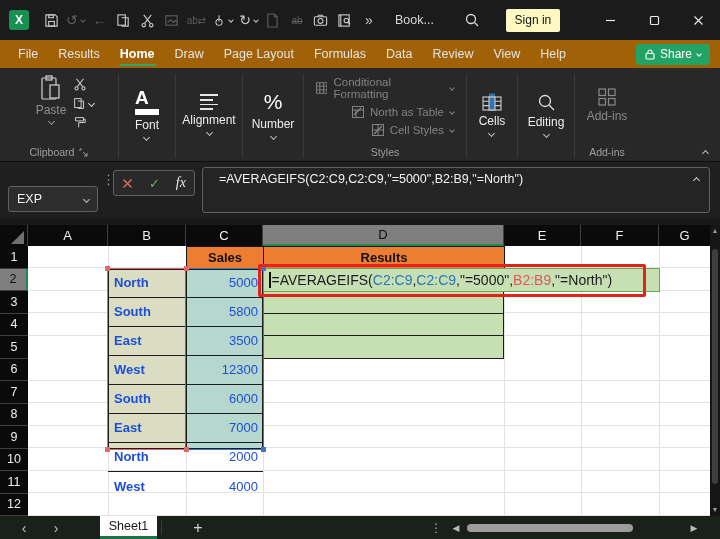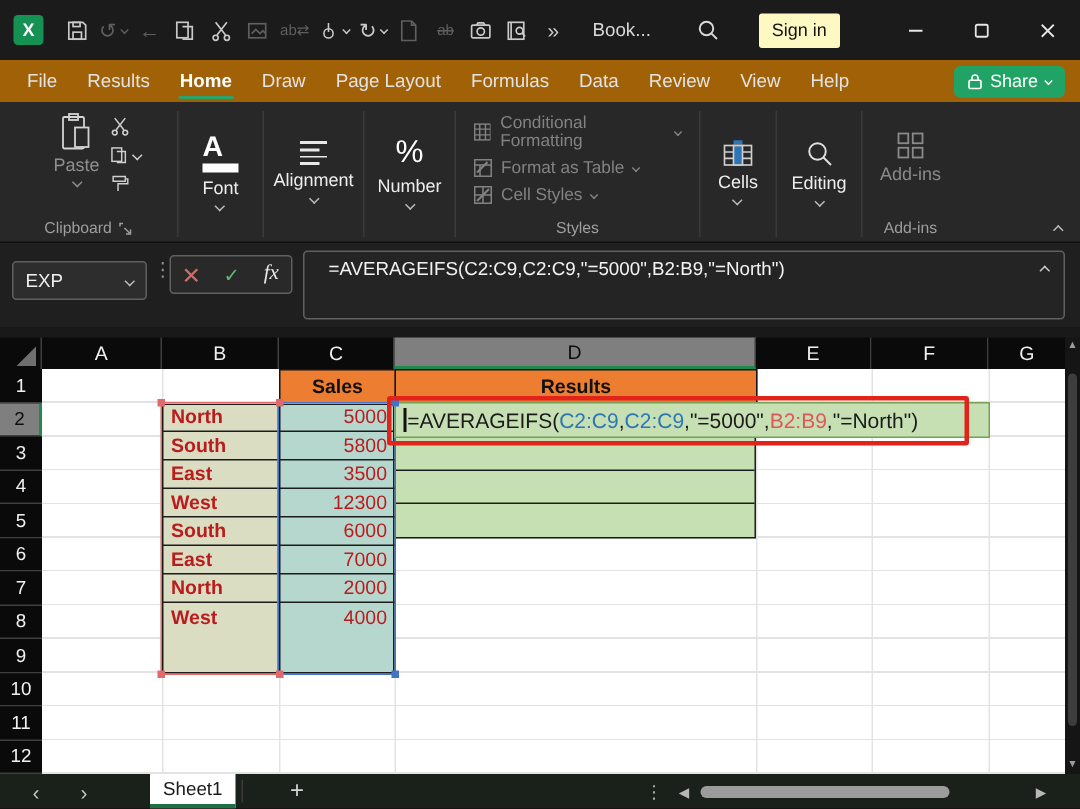--- a/index.html
+++ b/index.html
@@ -43,29 +43,29 @@
   .bigbtn .chev { color:#bdbdbd; }
   .clipwrap { flex:1; display:flex; align-items:flex-start; padding-top:7px; }
   .paste-btn { display:flex; flex-direction:column; align-items:center; gap:2px; color:#8f8f8f; font-size:12px; padding:0 7px 0 12px; }
   .clipcol { display:flex; flex-direction:column; gap:6px; padding-top:2px; }
   .clipcol .mini { display:flex; align-items:center; gap:3px; color:#cfcfcf; }
   .font-A { color:#fff; font-size:19px; font-weight:bold; line-height:17px; text-align:center; }
   .font-bar { width:24px; height:6px; background:#fff; margin-top:2px; }
   .align-lines { display:flex; flex-direction:column; gap:3px; }
   .align-lines i { display:block; height:1.8px; background:#e8e8e8; }
   .pct { color:#fff; font-size:21px; font-weight:normal; }
-  .styles-col { flex:1; display:flex; flex-direction:column; justify-content:center; gap:6px; padding:0 12px; }
+  .styles-col { flex:1; display:flex; flex-direction:column; justify-content:center; gap:6px; padding:0 12px;align-items:flex-end; }
   .style-item { display:flex; align-items:center; gap:6px; color:#828282; font-size:11.5px; }
   .style-item .chev { width:4px; height:4px; }
   .addins-btn { color:#8a8a8a; }
   .collapse-ribbon { position:absolute; right:12px; bottom:5px; color:#bdbdbd; }
 
   
   .formulabar { position:absolute; top:162px; left:0; width:720px; height:56px; background:#1f1f1f; }
-  .namebox { position:absolute; left:8px; top:12px; width:90px; height:26px; background:#2d2d2d; border:1px solid #606060; border-radius:3px; color:#f0f0f0; font-size:12.5px; display:flex; align-items:center; padding:0 8px; }
+  .namebox { position:absolute; left:8px; top:24px; width:90px; height:26px; background:#2d2d2d; border:1px solid #606060; border-radius:3px; color:#f0f0f0; font-size:12.5px; display:flex; align-items:center; padding:0 8px; }
   .namebox .chev { margin-left:auto; color:#bdbdbd; }
   .fdots { position:absolute; left:102px; top:10px; color:#8f8f8f; font-size:13px; }
   .fbtns { position:absolute; left:113px; top:8px; width:82px; height:26px; border:1px solid #606060; border-radius:3px; background:#292929; display:flex; align-items:center; justify-content:space-around; }
   .fx { font-family:"Liberation Serif", serif; font-style:italic; color:#e8e8e8; font-size:14px; }
   .finput { position:absolute; left:202px; top:5px; width:508px; height:46px; background:#242424; border:1px solid #606060; border-radius:3px; color:#f2f2f2; font-size:12.5px; padding:4px 0 0 16px; }
   .finput .chev-up { position:absolute; right:10px; top:10px; color:#cfcfcf; }
 
   
   .sheet { position:absolute; top:218px; left:0; width:720px; height:298px; background:#191919; }
   .gridwhite { position:absolute; left:28px; top:28px; width:682px; height:270px;
@@ -77,21 +77,21 @@
   .ch { height:21px; background:#0a0a0a; color:#f0f0f0; font-size:13px; display:flex; align-items:center; justify-content:center; border-right:1px solid #3f3f3f; }
   .ch.sel { background:#7f7f7f; color:#0d0d0d; border-bottom:2px solid #1e8a4f; }
   .rowheaders { position:absolute; left:0; top:28px; width:28px; }
   .rh { width:28px; height:22.5px; background:#0a0a0a; color:#f0f0f0; font-size:12.5px; display:flex; align-items:center; justify-content:center; border-bottom:1px solid #3f3f3f; }
   .rh.sel { background:#7f7f7f; color:#0d0d0d; border-right:2px solid #1e8a4f; }
 
   .hdrcell { position:absolute; height:23px; background:#ed7d31; border:1px solid #161616; color:#111; font-weight:bold; font-size:13px; display:flex; align-items:center; justify-content:center; }
 
   .brange { position:absolute; left:107px; top:49.5px; width:80px; height:182px; border:1.5px solid #e0696b; box-shadow:inset 0 0 0 1px #1c1c1c; background:#daddc2; z-index:3; }
   .crange { position:absolute; left:185px; top:49.5px; width:79px; height:182px; border:1.5px solid #4472c4; box-shadow:inset 0 0 0 1px #1c1c1c; background:#b6d7ce; z-index:3; }
-  .rcell { height:19px; border-bottom:1px solid #1c1c1c; font-size:13px; color:#b91c1c; display:flex; align-items:center; }
+  .rcell { height:29px; border-bottom:1px solid #1c1c1c; font-size:13px; color:#1d4ed8; display:flex; align-items:center; }
   .rcell:last-child { border-bottom:none; }
   .rcell.region { font-weight:bold; padding-left:6px; }
   .rcell.num { justify-content:flex-end; padding-right:5px; }
   .handle { position:absolute; width:5px; height:5px; z-index:5; }
   .handle.red { background:#e0696b; }
   .handle.blue { background:#4472c4; }
 
   .dresults { position:absolute; left:263px; top:72.5px; width:241px; height:68px; background:#c6e0b4; border:1px solid #1c1c1c; z-index:2; }
   .dresults .drow { height:22px; border-bottom:1px solid #1c1c1c; }
   .dresults .drow:last-child { border-bottom:none; }
@@ -310,21 +310,21 @@
             </svg>
           <span>Conditional Formatting</span>
             <span class="chev"></span>
         </span>
         <span class="style-item">
           <svg width="12" height="12" viewBox="0 0 12 12" fill="none" stroke="#828282" stroke-width="1">
               <rect x="0.5" y="0.5" width="11" height="11"></rect>
               <path d="M0.5 4h11M4 4v7.5"></path>
               <path d="M2 9l7-7" stroke-width="1.4"></path>
             </svg>
-          <span>Format as Table</span>
+          <span>North as Table</span>
             <span class="chev"></span>
         </span>
         <span class="style-item">
           <svg width="12" height="12" viewBox="0 0 12 12" fill="none" stroke="#828282" stroke-width="1">
               <rect x="0.5" y="0.5" width="11" height="11"></rect>
               <path d="M0.5 6h11M6 0.5v11"></path>
               <path d="M2 10l8-8" stroke-width="1.4"></path>
             </svg>
           <span>Cell Styles</span>
             <span class="chev"></span>

